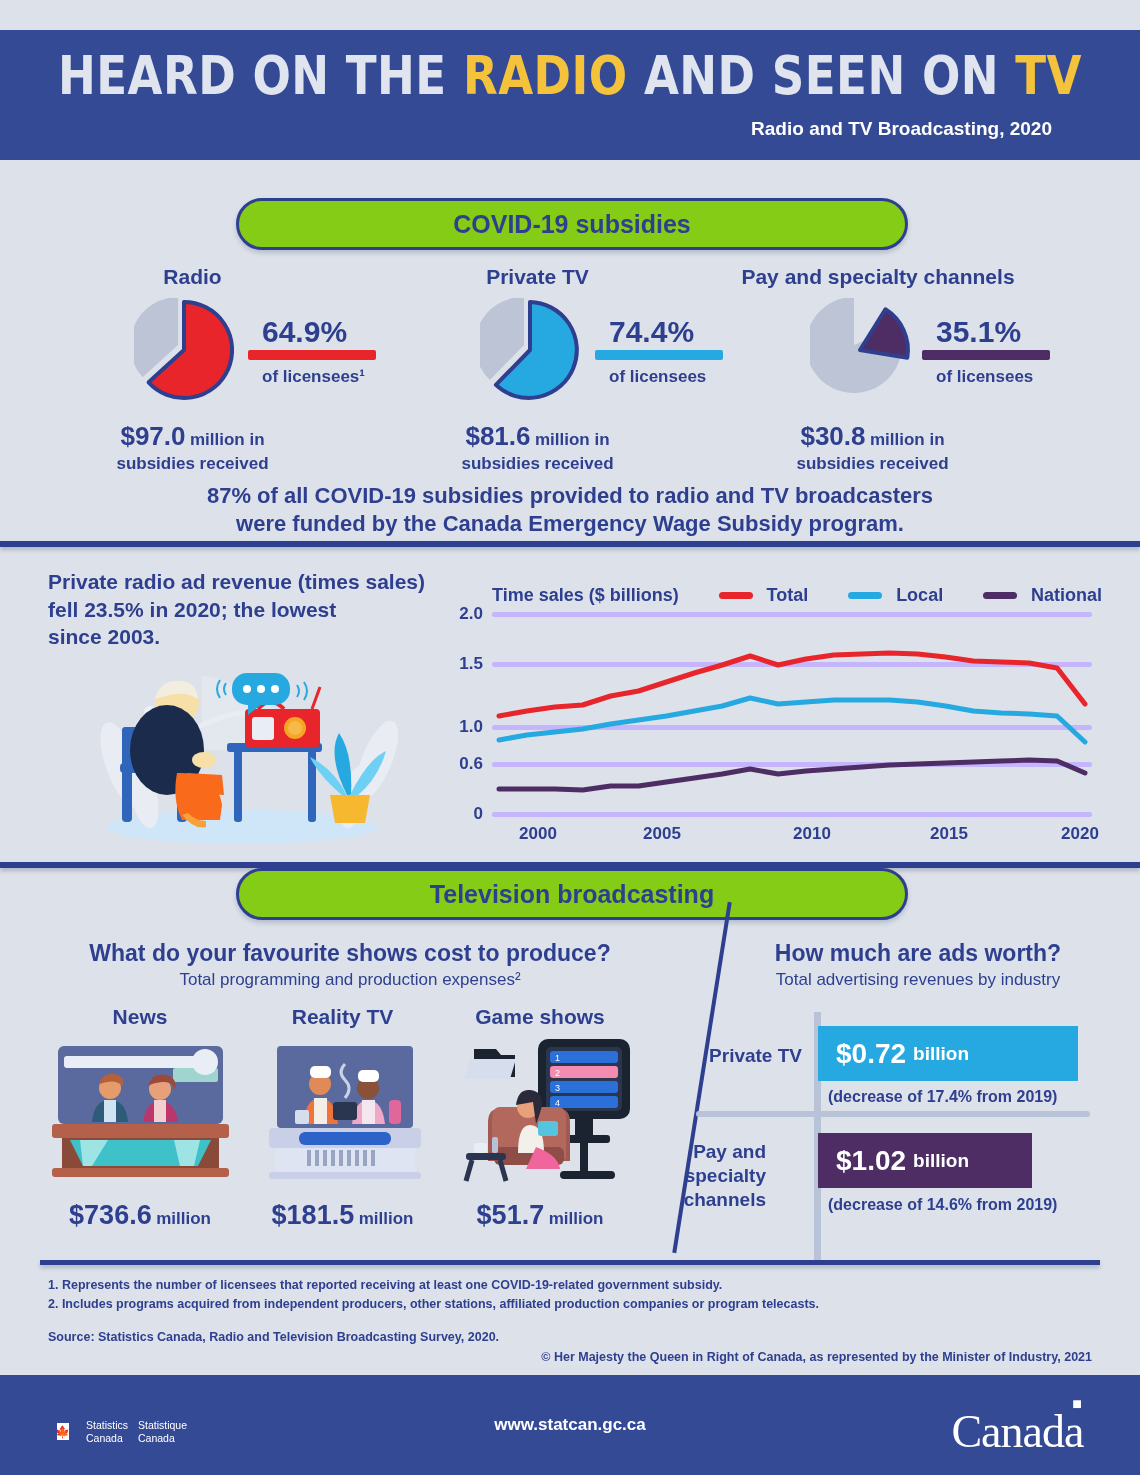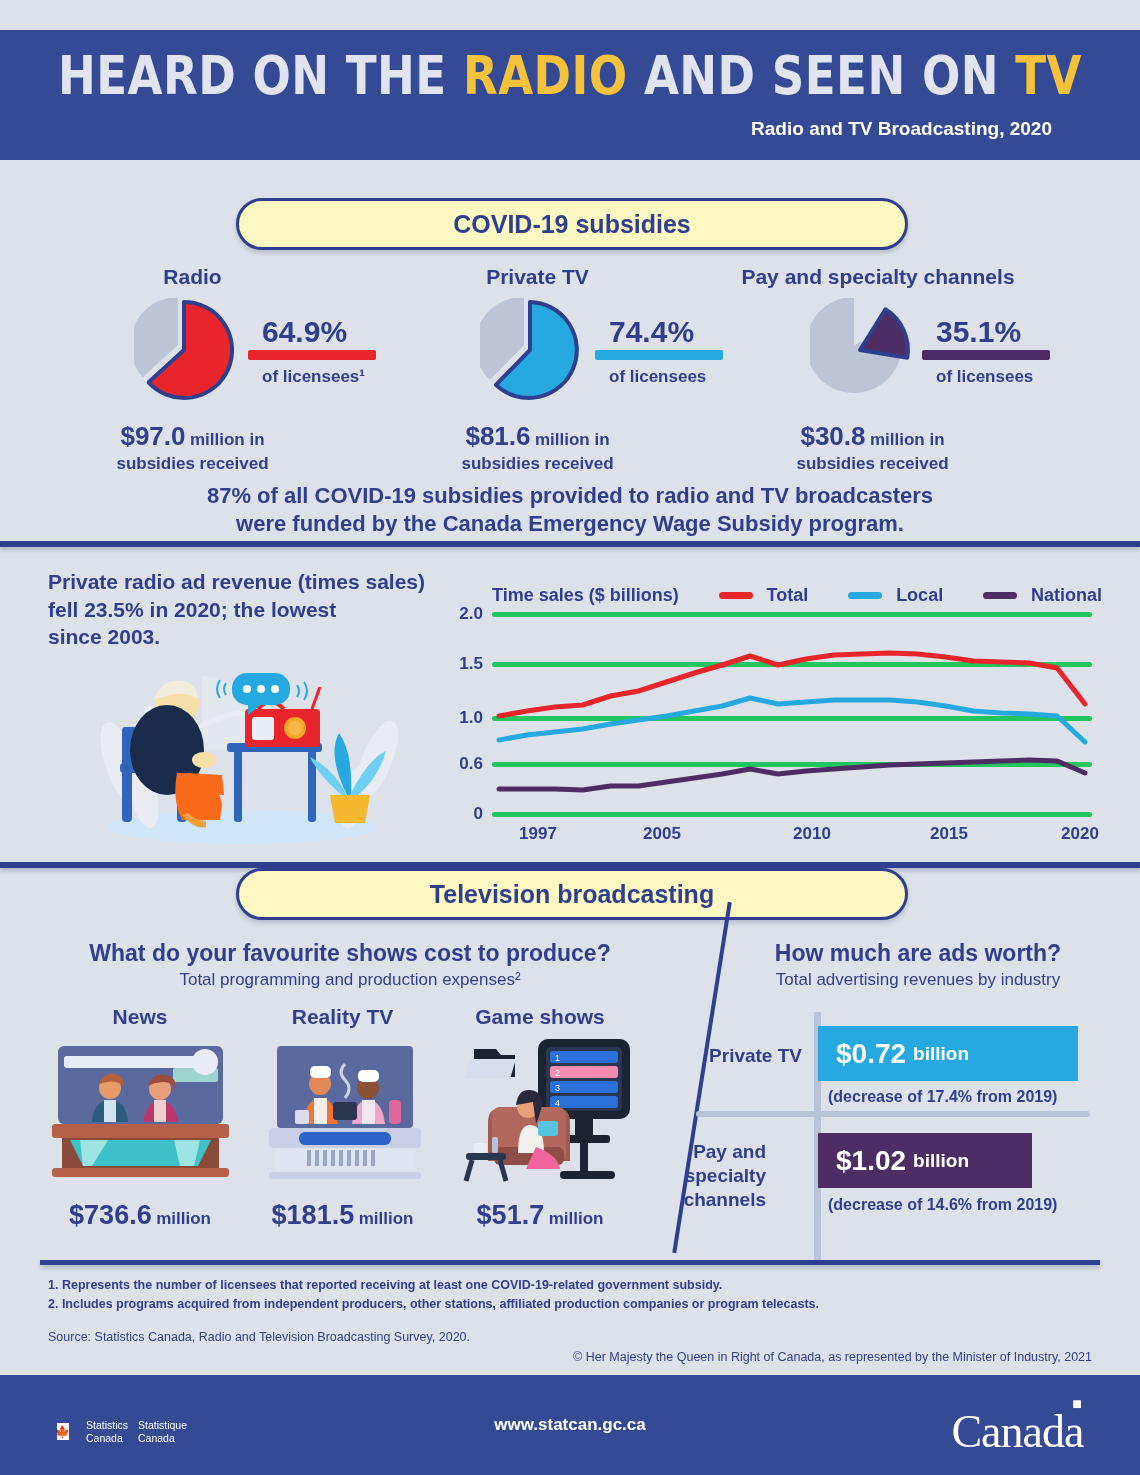--- a/index.html
+++ b/index.html
@@ -23,21 +23,21 @@
   }
   .header .title .hl{ color:#f5c33b; }
   .header .subtitle{
     position:absolute; right:88px; top:88px;
     font-size:19px; font-weight:bold; color:#ffffff;
   }
 
   
   .pill{
     position:absolute; border:3px solid #2e3f8f; border-radius:30px;
-    background:#fef9c3; height:52px; line-height:46px; text-align:center;
+    background:#84cc16; height:52px; line-height:46px; text-align:center;
     color:#2e3f8f; font-size:25px; font-weight:bold;
     box-shadow:0 3px 5px rgba(90,100,130,.3);
   }
   .hrule{
     position:absolute; height:6px; background:#2e3f8f; left:0; width:1140px;
     box-shadow:0 3px 4px rgba(90,100,130,.35);
   }
   .hrule.short{ left:40px; width:1060px; height:5px; }
 
   
@@ -73,21 +73,21 @@
     font-size:18px; font-weight:bold; color:#2e3f8f;
   }
   .legend .lbl{ white-space:nowrap; }
   .legend .swatch{ width:46px; height:7px; border-radius:4px; display:inline-block; }
   .legend .gap{ flex:0 0 12px; }
   .chart{ position:absolute; left:492px; top:612px; width:600px; height:200px; }
   .ytick{
     position:absolute; right:100%; margin-right:9px; transform:translateY(-50%);
     font-size:17px; font-weight:bold; color:#2e3f8f; white-space:nowrap;
   }
-  .gridline{ position:absolute; left:0; width:100%; height:5px; background:#22c55e; border-radius:3px; }
+  .gridline{ position:absolute; left:0; width:100%; height:5px; background:#c4b5fd; border-radius:3px; }
   .xtick{
     position:absolute; top:212px; transform:translateX(-50%);
     font-size:17px; font-weight:bold; color:#2e3f8f;
   }
 
   
   .q-title{ position:absolute; font-size:23px; font-weight:bold; color:#2e3f8f; text-align:center; }
   .q-sub{ position:absolute; font-size:17px; color:#2e3f8f; text-align:center; }
   .show-title{ position:absolute; font-size:21px; font-weight:bold; color:#2e3f8f; text-align:center; }
   .show-cost{ position:absolute; text-align:center; color:#2e3f8f; white-space:nowrap;}
@@ -97,21 +97,21 @@
   .ad-row-label{ position:absolute; font-size:19px; font-weight:bold; color:#2e3f8f; text-align:right; line-height:1.25;}
   .ad-bar{ position:absolute; display:flex; align-items:center; padding-left:18px; }
   .ad-bar .v{ font-size:28px; font-weight:bold; color:#ffffff; }
   .ad-bar .u{ font-size:19px; font-weight:bold; color:#ffffff; margin-left:7px; }
   .ad-note{ position:absolute; font-size:16px; font-weight:bold; color:#2e3f8f; }
   .ad-axis{ position:absolute; width:7px; background:#b9c3d8; }
   .ad-sep{ position:absolute; height:6px; background:#b9c3d8; border-radius:3px; }
 
   
   .fnote{ position:absolute; font-size:12.5px; color:#2e3f8f; font-weight:bold; }
-  .src{ position:absolute; font-size:12.5px; color:#2e3f8f; font-weight:normal; }
+  .src{ position:absolute; font-size:12.5px; color:#2e3f8f; font-weight:bold; }
 
   
   .footer{ position:absolute; left:0; top:1375px; width:1140px; height:100px; background:#354a95; }
   .footer .url{
     position:absolute; left:0; top:40px; width:1140px; text-align:center;
     font-size:17px; font-weight:bold; color:#fff;
   }
   .wordmark{
     position:absolute; right:48px; top:30px; font-size:46px; color:#fff;
     font-family:"Liberation Serif", serif; letter-spacing:-1px;
@@ -285,37 +285,37 @@
   <span class="lbl">National</span>
 </div>
 
 <div class="chart">
   <div class="gridline" style="top:0px;">
     <span class="ytick" style="top:2px;">2.0</span>
   </div>
   <div class="gridline" style="top:50px;">
     <span class="ytick" style="top:2px;">1.5</span>
   </div>
-  <div class="gridline" style="top:104px;">
+  <div class="gridline" style="top:113px;">
     <span class="ytick" style="top:2px;">1.0</span>
   </div>
   <div class="gridline" style="top:150px;">
     <span class="ytick" style="top:2px;">0.6</span>
   </div>
   <div class="gridline" style="top:200px;">
     <span class="ytick" style="top:2px;">0</span>
   </div>
 
   <svg id="chart-svg" width="600" height="205" viewBox="0 0 600 205" style="position:absolute; left:0; top:0;">
       <path d="M 7.00 104.00 L 34.90 99.00 L 62.81 95.00 L 90.71 93.00 L 118.62 84.00 L 146.52 79.00 L 174.43 70.00 L 202.33 61.00 L 230.24 53.00 L 258.14 44.00 L 286.05 53.00 L 313.95 47.00 L 341.86 43.00 L 369.76 42.00 L 397.67 41.00 L 425.57 42.00 L 453.48 45.00 L 481.38 49.00 L 509.29 50.00 L 537.19 51.00 L 565.10 56.00 L 593.00 92.00" fill="none" stroke="#e8252a" stroke-width="5" stroke-linecap="round" stroke-linejoin="round"></path>
       <path d="M 7.00 128.00 L 34.90 123.00 L 62.81 120.00 L 90.71 117.00 L 118.62 112.00 L 146.52 108.00 L 174.43 104.00 L 202.33 99.00 L 230.24 94.00 L 258.14 86.00 L 286.05 92.00 L 313.95 90.00 L 341.86 88.00 L 369.76 88.00 L 397.67 88.00 L 425.57 90.00 L 453.48 94.00 L 481.38 99.00 L 509.29 101.00 L 537.19 102.00 L 565.10 104.00 L 593.00 130.00" fill="none" stroke="#26a9e0" stroke-width="5" stroke-linecap="round" stroke-linejoin="round"></path>
       <path d="M 7.00 177.00 L 34.90 177.00 L 62.81 177.00 L 90.71 178.00 L 118.62 174.00 L 146.52 174.00 L 174.43 170.00 L 202.33 166.00 L 230.24 162.00 L 258.14 157.00 L 286.05 162.00 L 313.95 159.00 L 341.86 157.00 L 369.76 155.00 L 397.67 153.00 L 425.57 152.00 L 453.48 151.00 L 481.38 150.00 L 509.29 149.00 L 537.19 148.00 L 565.10 149.00 L 593.00 161.00" fill="none" stroke="#4d2d64" stroke-width="5" stroke-linecap="round" stroke-linejoin="round"></path>
     </svg>
 
-  <span class="xtick" style="left:46px;">1997</span>
+  <span class="xtick" style="left:46px;">2000</span>
   <span class="xtick" style="left:170px;">2005</span>
   <span class="xtick" style="left:320px;">2010</span>
   <span class="xtick" style="left:457px;">2015</span>
   <span class="xtick" style="left:588px;">2020</span>
 </div>
 
 <div class="hrule" style="top:862px;"></div>
 
 <div class="pill" style="left:236px; top:868px; width:672px;">
   <span>Television broadcasting</span>

